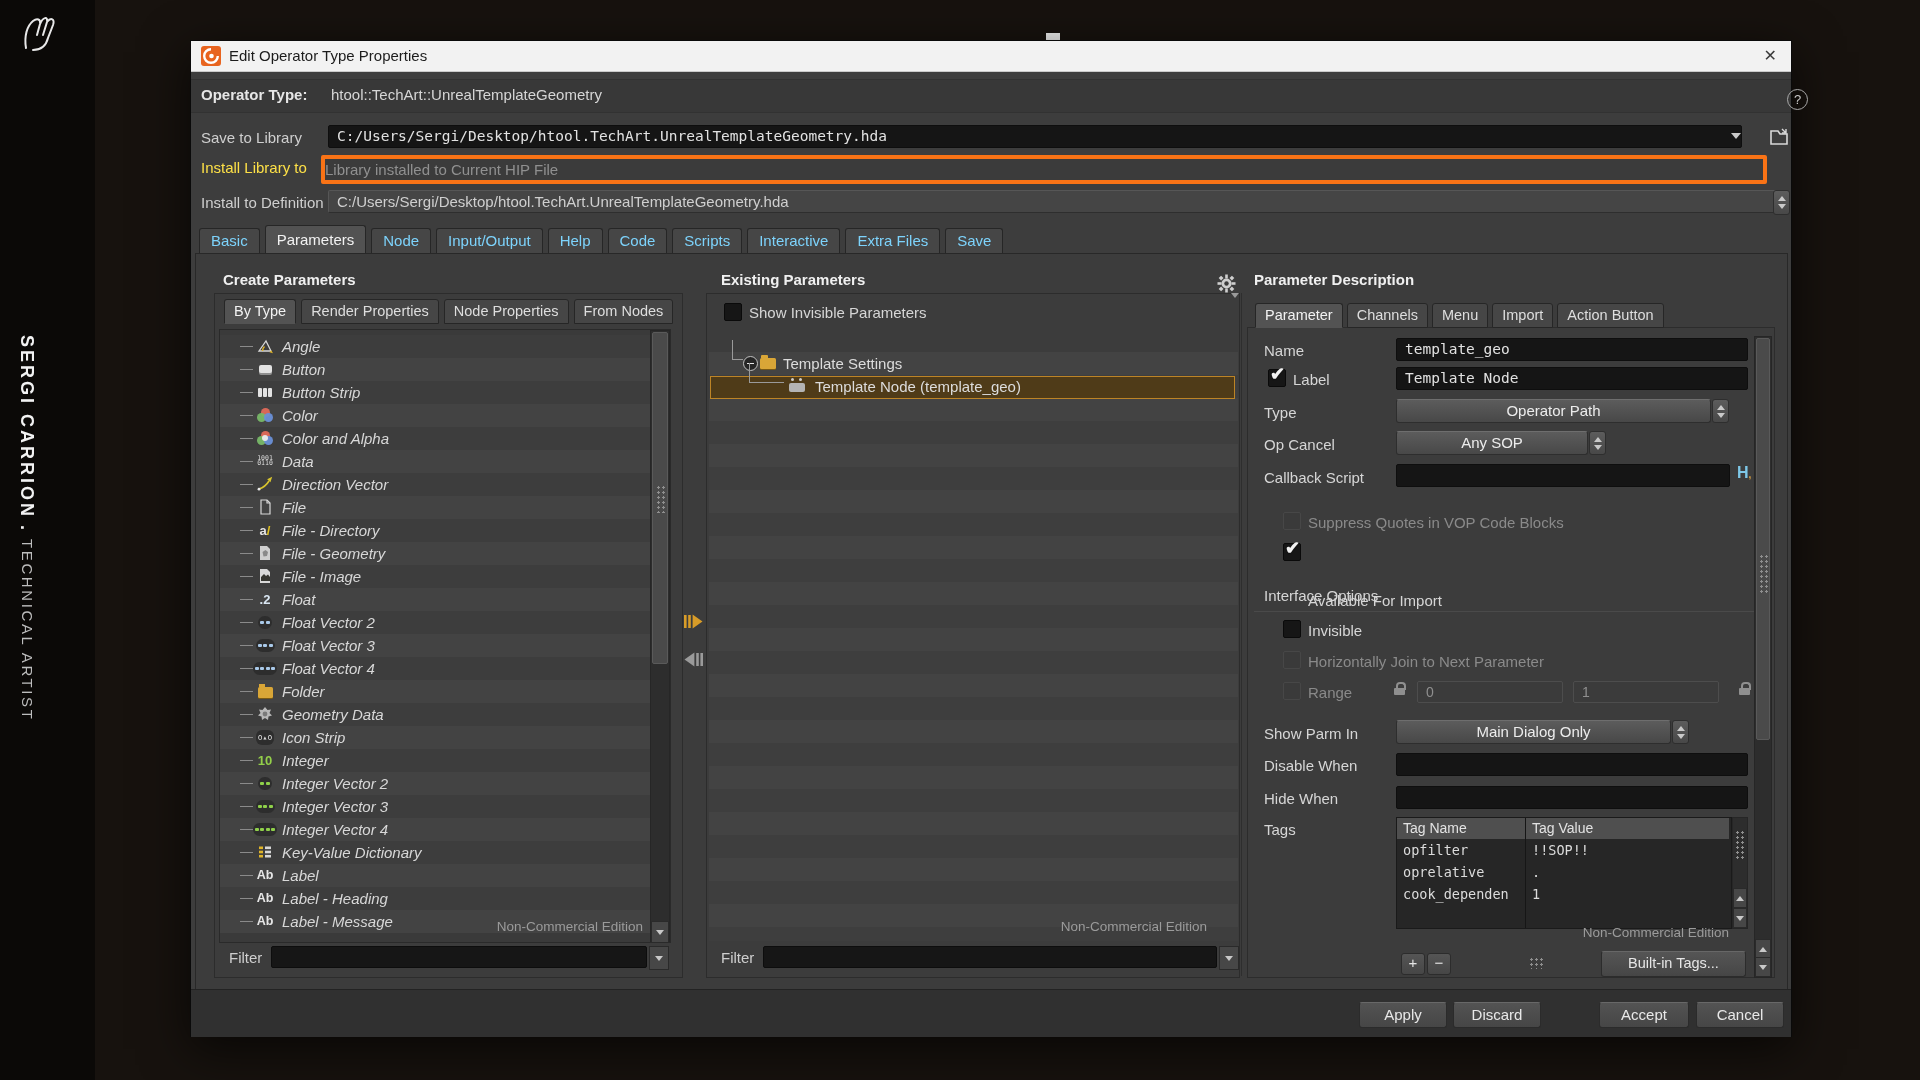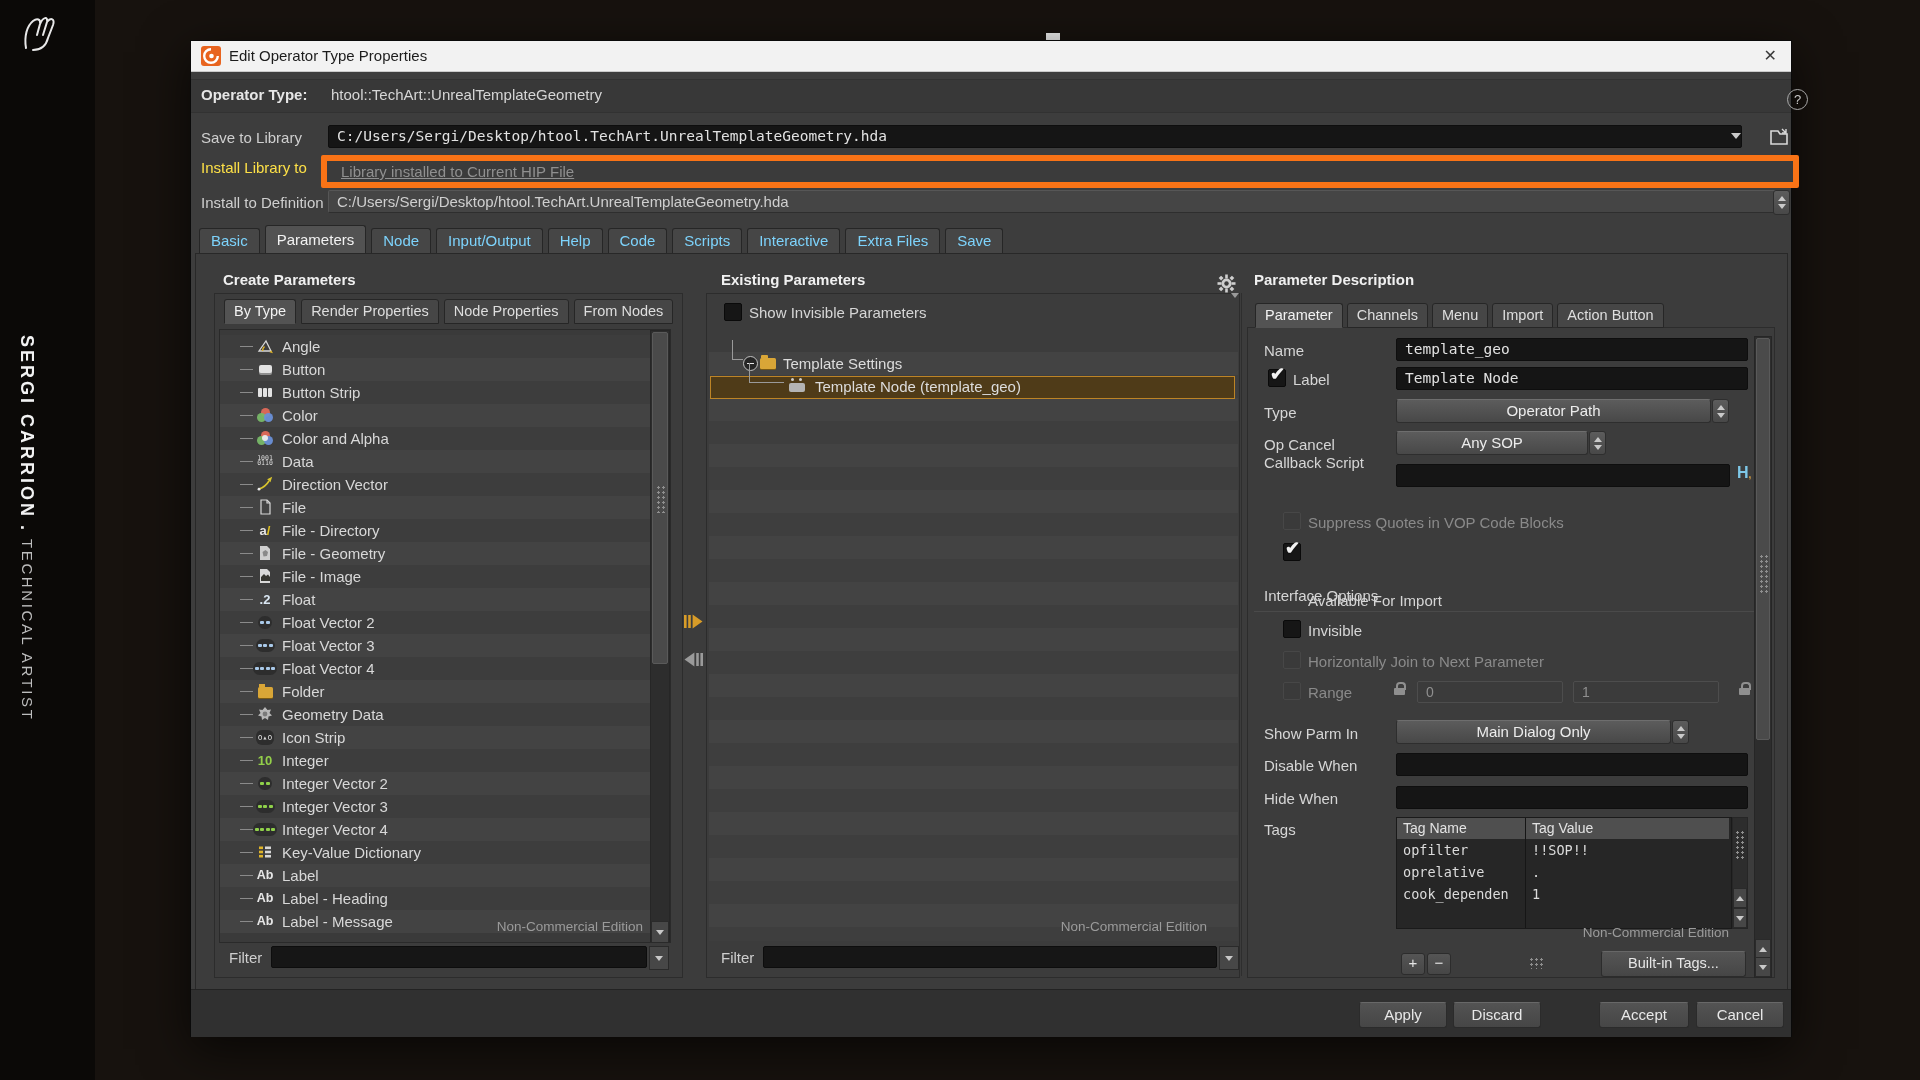--- a/index.html
+++ b/index.html
@@ -25,22 +25,22 @@
   
   .band{position:absolute;left:0;top:38px;width:100%;height:32px;background:#383838;
         border-top:1px solid #313131;border-bottom:1px solid #323232;}
   .toplabel{position:absolute;font-size:15px;color:#cfcfcf;}
   .toplabel.bold{font-weight:bold;color:#e6e6e6;}
   .toplabel.dim{color:#fde047;}
   .topvalue{position:absolute;font-size:15px;color:#d6d6d6;}
   .dark-input{position:absolute;background:#151515;border:1px solid #0e0e0e;border-radius:2px;
               color:#e2e2e2;font-family:"DejaVu Sans Mono",monospace;font-size:14.5px;
               line-height:21px;padding:0 8px;white-space:nowrap;overflow:hidden;}
-  .disabled-field{position:absolute;background:#3b3b3b;border:6px solid #f97316;border-radius:2px;
-              color:#909090;font-size:15px;line-height:21px;padding:0 14px;text-decoration:underline;}
+  .disabled-field{position:absolute;background:#3b3b3b;border:4px solid #f97316;border-radius:2px;
+              color:#909090;font-size:15px;line-height:21px;padding:0 0;}
   .raised-field{position:absolute;background:#454545;border:1px solid #565656;border-bottom-color:#2e2e2e;
               border-radius:2px;color:#cfcfcf;font-size:15px;line-height:21px;padding:0 8px;white-space:nowrap;overflow:hidden;}
   .tri-dn{width:0;height:0;border-left:5px solid transparent;border-right:5px solid transparent;border-top:6px solid #c9c9c9;}
   .tri-up-s{width:0;height:0;border-left:4px solid transparent;border-right:4px solid transparent;border-bottom:5px solid #c9c9c9;}
   .tri-dn-s{width:0;height:0;border-left:4px solid transparent;border-right:4px solid transparent;border-top:5px solid #c9c9c9;}
   .spin{position:absolute;display:flex;flex-direction:column;justify-content:center;align-items:center;gap:3px;
         background:linear-gradient(#5c5c5c,#484848);border:1px solid #2e2e2e;border-radius:3px;}
   #helpq{position:absolute;left:1596px;top:48px;width:19px;height:19px;border:1.5px solid #a8a8a8;border-radius:50%;
          color:#c8c8c8;font-size:13px;text-align:center;line-height:19px;}
   #filebrowse{position:absolute;left:1576px;top:84px;width:24px;height:24px;}
@@ -56,21 +56,21 @@
   #contentbox{position:absolute;left:4px;top:212px;width:1591px;height:736px;background:#3c3c3c;border:1px solid #282828;}
   .ptitle{position:absolute;font-size:15px;font-weight:bold;color:#f0f0f0;}
   .pbox{position:absolute;border:1px solid #2c2c2c;}
   .divline{position:absolute;width:1px;background:#2e2e2e;}
   
   #param-list{position:absolute;left:28px;top:288px;width:450px;height:612px;background:#3a3a3a;border:1px solid #2a2a2a;overflow:hidden;}
   .prow{position:absolute;left:0;width:430px;height:23px;}
   .prow.alt{background:#434343;} .prow.base{background:#3d3d3d;}
   .prow .tick{position:absolute;left:20px;top:11px;width:13px;height:1px;background:#8a8a8a;}
   .prow .pic{position:absolute;left:36px;top:2px;width:18px;height:18px;display:flex;align-items:center;justify-content:center;}
-  .prow .plabel{position:absolute;left:62px;top:3px;font-size:15px;color:#d8d8d8;white-space:nowrap;}
+  .prow .plabel{position:absolute;left:62px;top:3px;font-size:15px;color:#d8d8d8;white-space:nowrap;font-style:italic;}
   #treeline{position:absolute;left:20px;top:5px;width:1px;height:587px;background:#8a8a8a;}
   
   .sbtrack{position:absolute;background:#2d2d2d;border:1px solid #262626;}
   .sbthumb{position:absolute;background:#4a4a4a;border:1px solid #5a5a5a;border-radius:2px;}
   .grip{background-image:radial-gradient(circle,#8f8f8f 1px,transparent 1.4px);background-size:5px 5px;}
   .sbbtn{position:absolute;background:#474747;border:1px solid #2a2a2a;display:flex;align-items:center;justify-content:center;}
   
   .filter-label{position:absolute;font-size:15px;color:#cfcfcf;}
   .filter-input{position:absolute;background:#161616;border:1px solid #0d0d0d;border-radius:2px;height:20px;}
   .dd-btn{position:absolute;width:18px;height:22px;background:#474747;border:1px solid #2a2a2a;
@@ -589,21 +589,21 @@
         <div class="tri-dn-s"></div>
       </div>
 
     <span class="flabel" style="left:1073px;top:395px;">Op Cancel</span>
     <div class="dropdown" style="left:1205px;top:390px;width:190px;height:22px;line-height:22px;">Any SOP</div>
     <div class="spin" style="left:1398px;top:390px;width:15px;height:22px;">
         <div class="tri-up-s"></div>
         <div class="tri-dn-s"></div>
       </div>
 
-    <span class="flabel" style="left:1073px;top:413px;">Callback Script</span>
+    <span class="flabel" style="left:1073px;top:428px;">Callback Script</span>
     <div class="dark-input" style="left:1205px;top:423px;width:316px;height:21px;"></div>
     <span class="abs" style="left:1546px;top:423px;font-size:16px;font-weight:bold;color:#7ec8e8;">H<span style="font-size:10px;color:#e0a340;">,</span></span>
 
     <div class="checkbox dis" style="left:1092px;top:471px;"></div>
     <span class="flabel dim" style="left:1117px;top:473px;">Suppress Quotes in VOP Code Blocks</span>
 
     <div class="checkbox on" style="left:1092px;top:502px;"></div>
     <span class="flabel" style="left:1117px;top:504px;margin-top:47px;">Available For Import</span>
 
     <span class="flabel" style="left:1073px;top:546px;">Interface Options</span>

